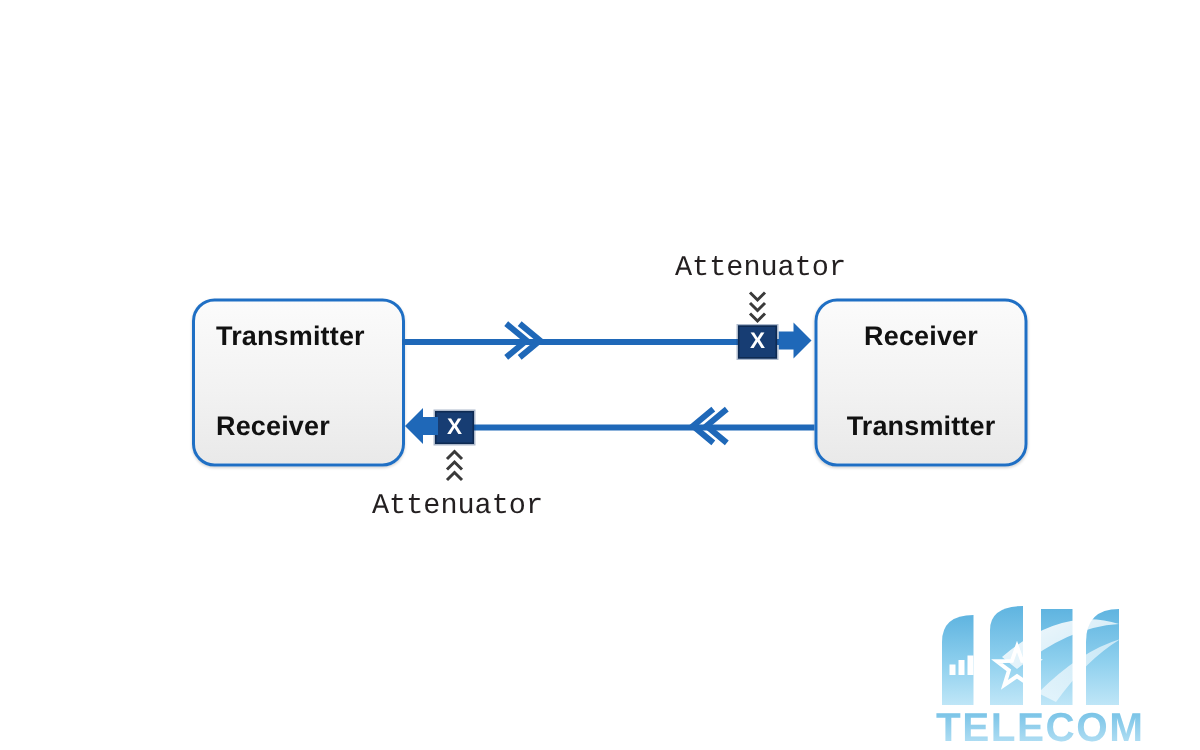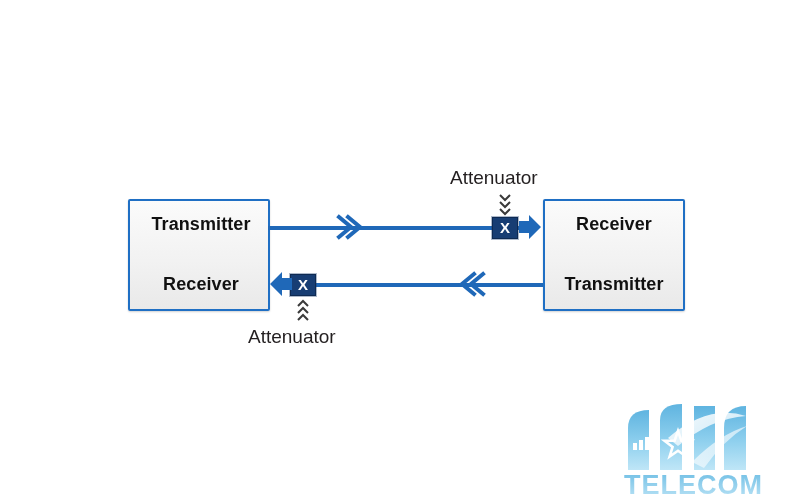--- a/index.html
+++ b/index.html
@@ -16,28 +16,27 @@
     height: 500px;
     background: #ffffff;
     overflow: hidden;
   }
 
   
   .device-box {
     position: absolute;
     box-sizing: border-box;
     border: 2px solid #1f6fc4;
-    border-radius: 2px;
+    border-radius: 15px;
     background: linear-gradient(180deg, #fbfbfb 0%, #f2f2f2 55%, #e9e9e9 100%);
     box-shadow: 0 1px 2px rgba(0,0,0,0.18);
     display: flex;
     flex-direction: column;
     justify-content: space-between;
     padding: 14px 10px 16px 10px;
-    align-items: center;
   }
   .device-label {
     font-family: "Liberation Sans", sans-serif;
     font-size: 18px;
     font-weight: bold;
     color: #111111;
     letter-spacing: 0.1px;
     white-space: nowrap;
     line-height: 1;
   }
@@ -91,21 +90,21 @@
     line-height: 20px;
     text-align: center;
     box-shadow: 0 0 0 1px rgba(20,55,105,0.35);
   }
   #atten-block-top    { left: 492px; top: 217px; }
   #atten-block-bottom { left: 290px; top: 274px; }
 
   
   .atten-label {
     position: absolute;
-    font-family: Liberation Sans, sans-serif;
+    font-family: Liberation Mono, monospace;
     font-size: 19px;
     color: #231f20;
     white-space: nowrap;
   }
   #atten-label-top    { left: 450px; top: 167px; }
   #atten-label-bottom { left: 248px; top: 326px; }
 
   
   .atten-pointer {
     position: absolute;

